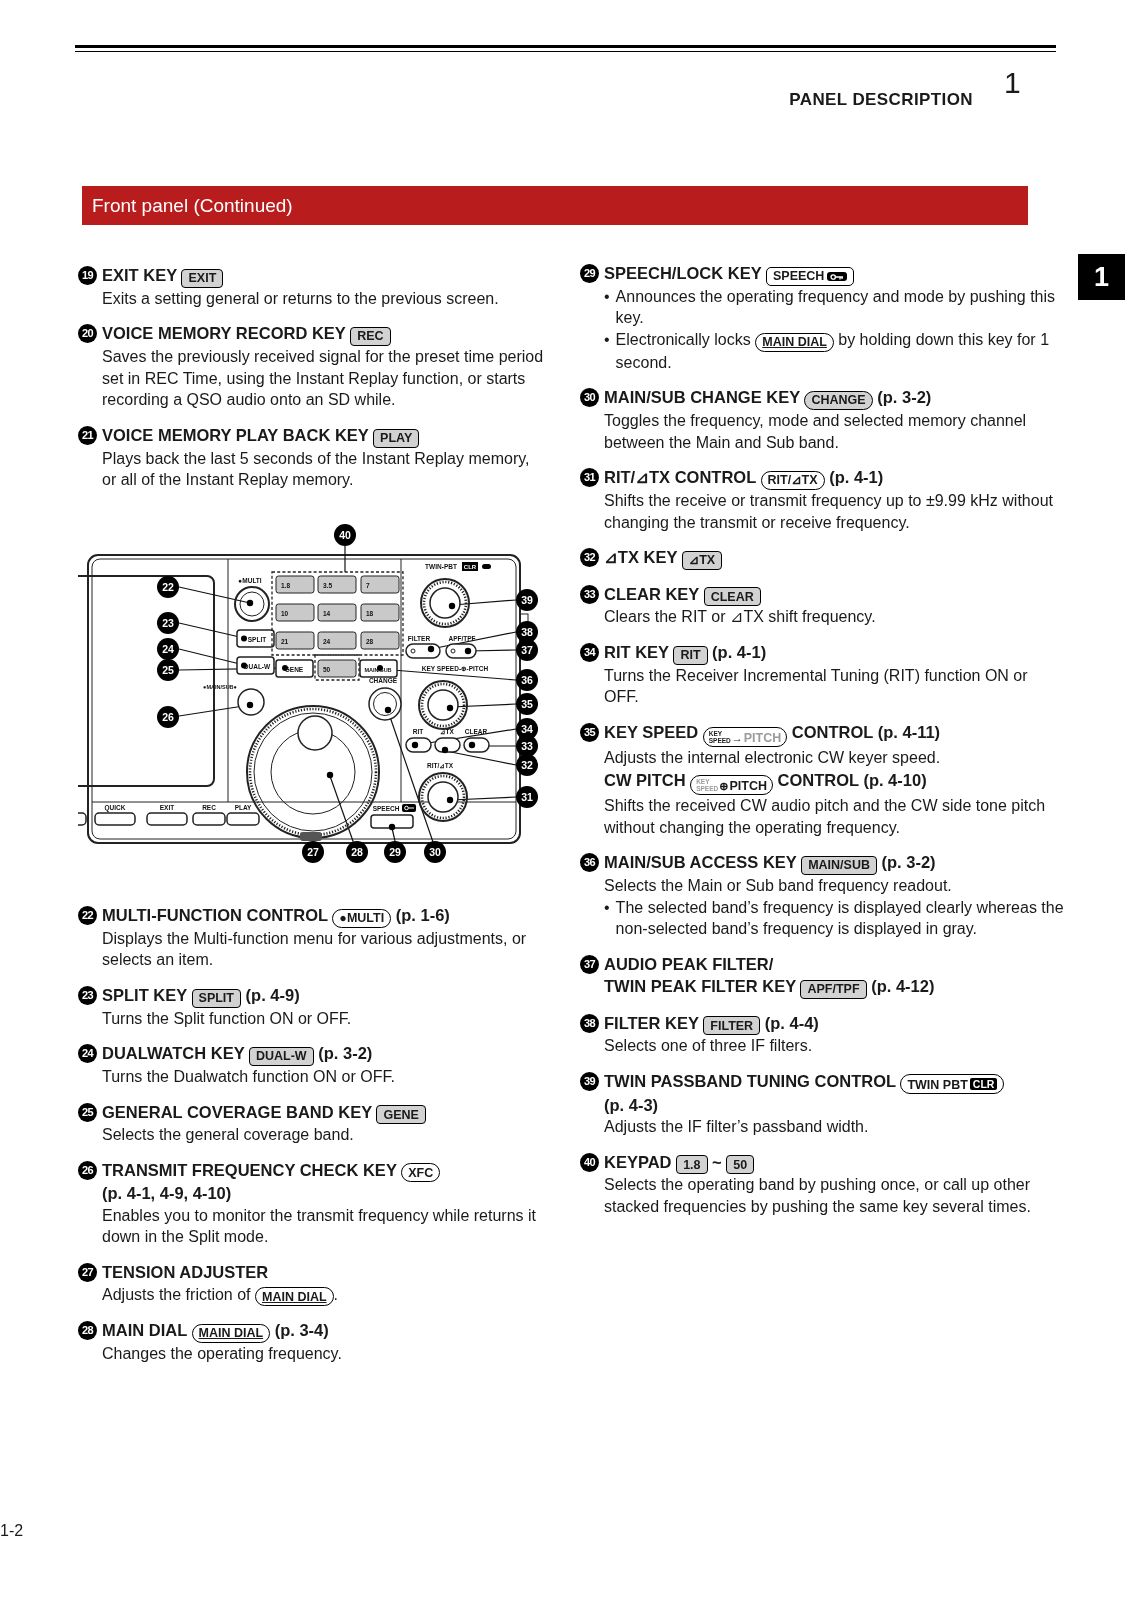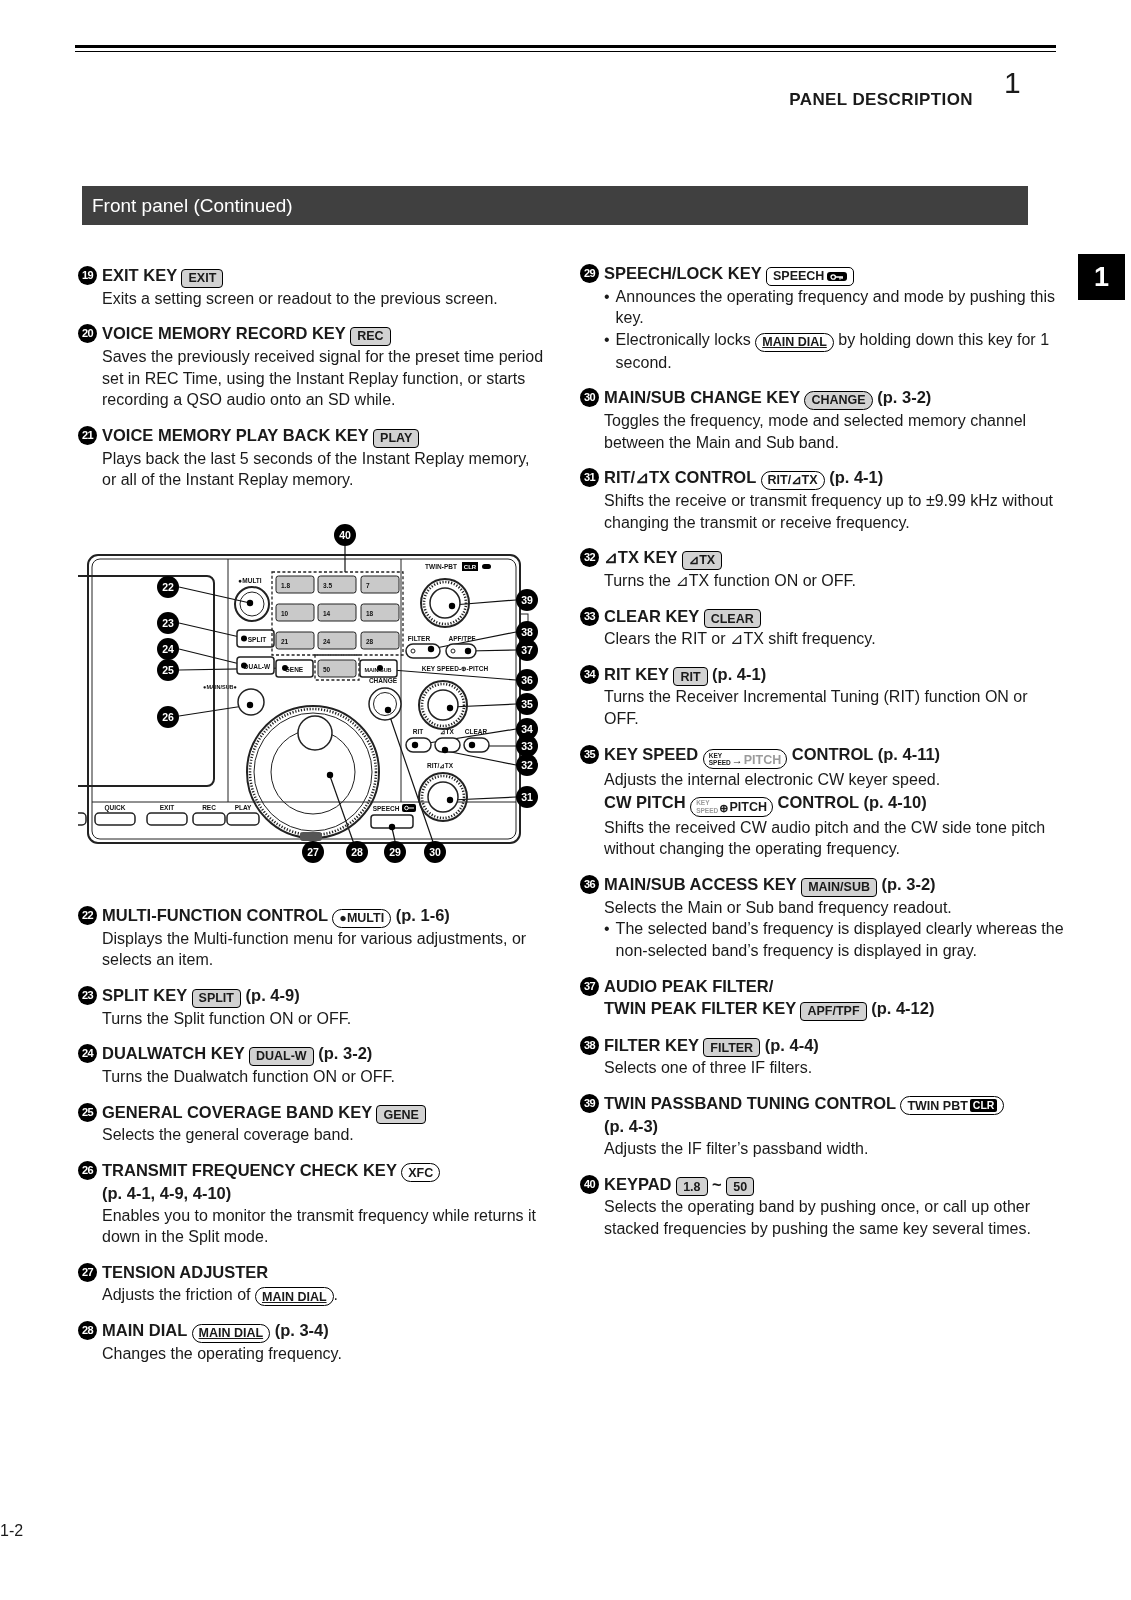--- a/index.html
+++ b/index.html
@@ -3,21 +3,21 @@
 <meta charset="utf-8">
 <style>
   html,body{margin:0;padding:0;background:#e8e8e8;}
   .page{position:relative;width:1131px;height:1600px;background:#fff;margin:0 auto;
         font-family:"Liberation Sans",sans-serif;color:#1a1a1a;overflow:hidden;}
   .toprule{position:absolute;left:75px;top:45px;width:981px;height:3px;
            border-top:3px solid #000;border-bottom:1px solid #000;}
   .hdr-title{position:absolute;top:90px;left:737px;width:236px;text-align:right;
              font-weight:bold;font-size:17px;letter-spacing:.4px;}
   .hdr-num{position:absolute;top:66px;left:1004px;font-size:30px;font-weight:normal;}
-  .secbar{position:absolute;left:82px;top:186px;width:946px;height:39px;background:#404040;
+  .secbar{position:absolute;left:82px;top:186px;width:946px;height:39px;background:#b91c1c;
           color:#fff;font-size:19px;line-height:39px;padding-left:10px;box-sizing:border-box;}
   .chaptab{position:absolute;left:1078px;top:254px;width:47px;height:46px;background:#000;
            color:#fff;font-weight:bold;font-size:27px;display:flex;align-items:center;justify-content:center;}
   .pagenum{position:absolute;left:0;top:1522px;width:1131px;font-size:16px;}
   .colL{position:absolute;left:78px;top:252px;width:468px;}
   .colR{position:absolute;left:580px;top:250px;width:484px;}
   .item{margin-bottom:13px;font-size:16px;line-height:1.36;margin-top:12px;}
   .hrow{display:flex;gap:5px;align-items:flex-start;font-weight:bold;font-size:16.5px;}
   .circ{flex:0 0 auto;width:19px;height:19px;margin-top:2px;background:#000;color:#fff;
         border-radius:50%;font-size:11px;font-weight:bold;line-height:19px;text-align:center;
@@ -70,21 +70,21 @@
   <div class="chaptab">1</div>
 
   <div class="colL">
     <div id="leftTop">
         <div class="item">
           <div class="hrow">
             <span class="circ">19</span>
             <div class="htext">EXIT KEY <span class="badge k">EXIT</span></div>
           </div>
           <div class="ibody">
-            <div class="p">Exits a setting screen or readout to the previous screen.</div>
+            <div class="p">Exits a setting general or returns to the previous screen.</div>
           </div>
         </div>
         <div class="item">
           <div class="hrow">
             <span class="circ">20</span>
             <div class="htext">VOICE MEMORY RECORD KEY <span class="badge k">REC</span></div>
           </div>
           <div class="ibody">
             <div class="p">Saves the previously received signal for the preset time period set in REC Time, using the Instant Replay function, or starts recording a QSO audio onto an SD while.</div>
           </div>
@@ -467,23 +467,20 @@
         </div>
         <div class="ibody">
           <div class="p">Shifts the receive or transmit frequency up to ±9.99 kHz without changing the transmit or receive frequency.</div>
         </div>
       </div>
       <div class="item">
         <div class="hrow">
           <span class="circ">32</span>
           <div class="htext">⊿TX KEY <span class="badge k">⊿TX</span></div>
         </div>
-        <div class="ibody">
-          <div class="p">Turns the ⊿TX function ON or OFF.</div>
-        </div>
       </div>
       <div class="item">
         <div class="hrow">
           <span class="circ">33</span>
           <div class="htext">CLEAR KEY <span class="badge k">CLEAR</span></div>
         </div>
         <div class="ibody">
           <div class="p">Clears the RIT or ⊿TX shift frequency.</div>
         </div>
       </div>

